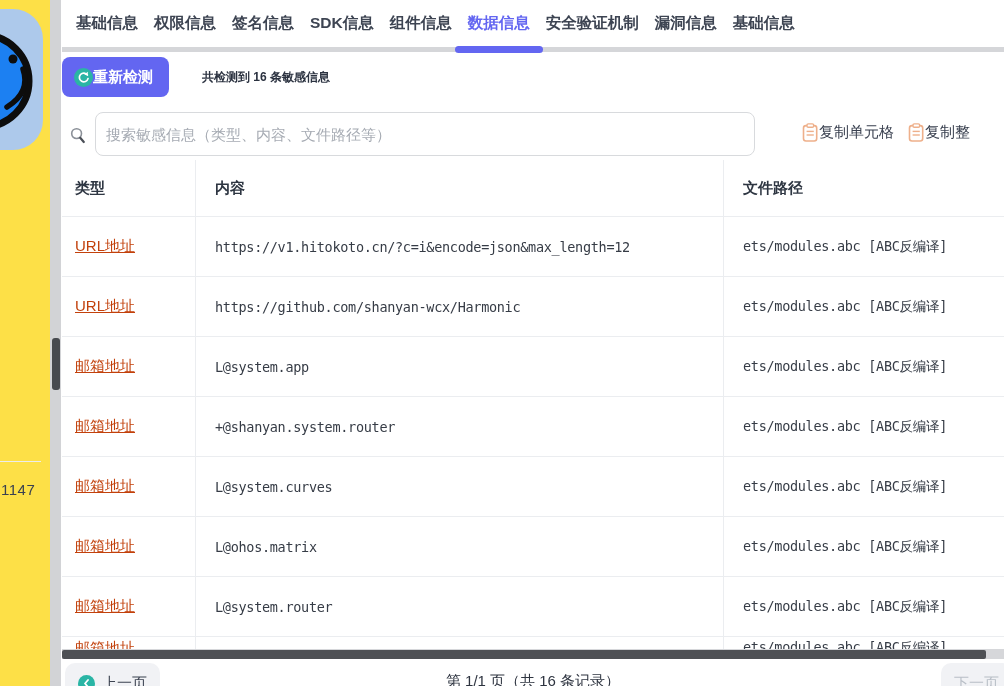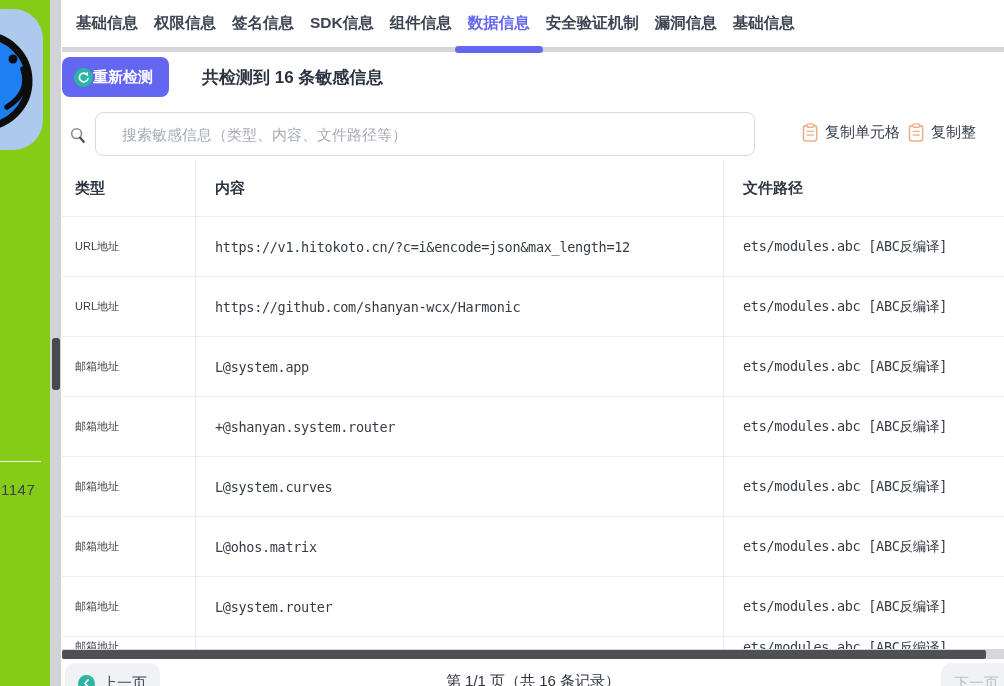--- a/index.html
+++ b/index.html
@@ -4,21 +4,21 @@
 <style>
   * { margin:0; padding:0; box-sizing:border-box; }
   html,body { width:1004px; height:686px; overflow:hidden; }
   body {
     position:relative; background:#fff;
     font-family:"Liberation Sans","DejaVu Sans",sans-serif;
     color:#2e3440;
   }
 
   
-  .left-pane { position:absolute; left:0; top:0; width:50px; height:686px; background:#84cc16; }
+  .left-pane { position:absolute; left:0; top:0; width:50px; height:686px; background:#fde047; }
   .app-icon { position:absolute; top:4px; left:0; }
   .left-divider { position:absolute; top:461px; left:0; width:41px; border-top:1px solid #ececec; }
   .left-num { position:absolute; top:481px; left:1px; font-size:15px; color:#3a4150; letter-spacing:.5px; }
 
   
   .vtrack { position:absolute; left:50px; top:0; width:11px; height:686px; background:#d2d3d6; }
   .vthumb { position:absolute; left:52px; top:338px; width:8px; height:52px; background:#474a4f; border-radius:3px; }
 
   
   .main { position:absolute; left:62px; top:0; width:942px; height:686px; background:#fff; }
@@ -30,46 +30,46 @@
          color:#3d4452; position:relative; white-space:nowrap; cursor:pointer; }
   .tab.active { color:#6366f1; }
   .tab.active::after { content:""; position:absolute; left:-13px; right:-13px; bottom:1px;
          height:7px; border-radius:4px; background:#6366f1; z-index:2; }
 
   
   .toolbar { position:absolute; left:0; top:57px; height:40px; display:flex; align-items:center; }
   .rescan-btn { height:40px; padding:0 16px 0 12px; background:#6366f1; border:none; border-radius:8px;
          color:#fff; font-size:15px; font-weight:600; display:inline-flex; align-items:center; 
          font-family:inherit; cursor:pointer; }
-  .summary { margin-left:33px; font-size:17px; font-weight:600; color:#2b3240; }
+  .summary { margin-left:33px; font-size:12px; font-weight:600; color:#2b3240; }
 
   
   .search-row { position:absolute; left:0; top:112px; height:44px; width:100%; }
   .search-glyph { position:absolute; left:8px; top:15px; }
   .search-input { position:absolute; left:33px; top:0; width:660px; height:44px;
-         border:1px solid #d8dadd; border-radius:8px; padding:0 26px; font-size:15px;
+         border:1px solid #d8dadd; border-radius:8px; padding:0 10px; font-size:15px;
          font-family:inherit; color:#0c4a6e; outline:none; background:#fff; }
   .search-input::placeholder { color:#a6abb3; }
-  .copy-btn { position:absolute; top:11px; display:flex; align-items:center; gap:6px; font-size:15px;
+  .copy-btn { position:absolute; top:11px; display:flex; align-items:center; font-size:15px;
          font-weight:500; color:#3a4150; background:none; border:none; font-family:inherit;
          white-space:nowrap; cursor:pointer; }
   .copy-cell { left:740px; }
   .copy-row  { left:846px; }
 
   
   .table { position:absolute; left:0; top:160px; width:942px; height:495px; overflow:hidden; }
   .trow { display:flex; border-top:1px solid #ebedf0; }
   .trow.header { border-top:none; height:56px; }
   .trow.data { height:60px; }
   .cell { display:flex; align-items:center; overflow:hidden; white-space:nowrap; }
   .c-type    { width:134px; padding-left:13px; border-right:1px solid #ebedf0; }
   .c-content { width:528px; padding-left:19px; border-right:1px solid #ebedf0; }
   .c-path    { flex:1; padding-left:19px; }
   .header .cell { font-size:15px; font-weight:600; color:#2e3642; }
-  .data .c-type { font-size:11px; font-weight:500; color:#404040; }
+  .data .c-type { font-size:15px; font-weight:500; color:#c2410c;text-decoration:underline; }
   .data .c-content, .data .c-path {
          font-family:"DejaVu Sans Mono",monospace; font-size:13.5px; color:#363c46; letter-spacing:-.3px; }
   .trow.partial .cell { align-items:flex-start; padding-top:2px; }
 
   
   .hscroll-track { position:absolute; left:0; top:649px; width:942px; height:10px; background:#d6d7da; z-index:5; }
   .hscroll-thumb { position:absolute; left:0; top:0.5px; width:924px; height:9px; background:#4e5054; border-radius:2px; }
 
   
   .pagination { position:absolute; left:0; top:663px; width:942px; height:23px; }

